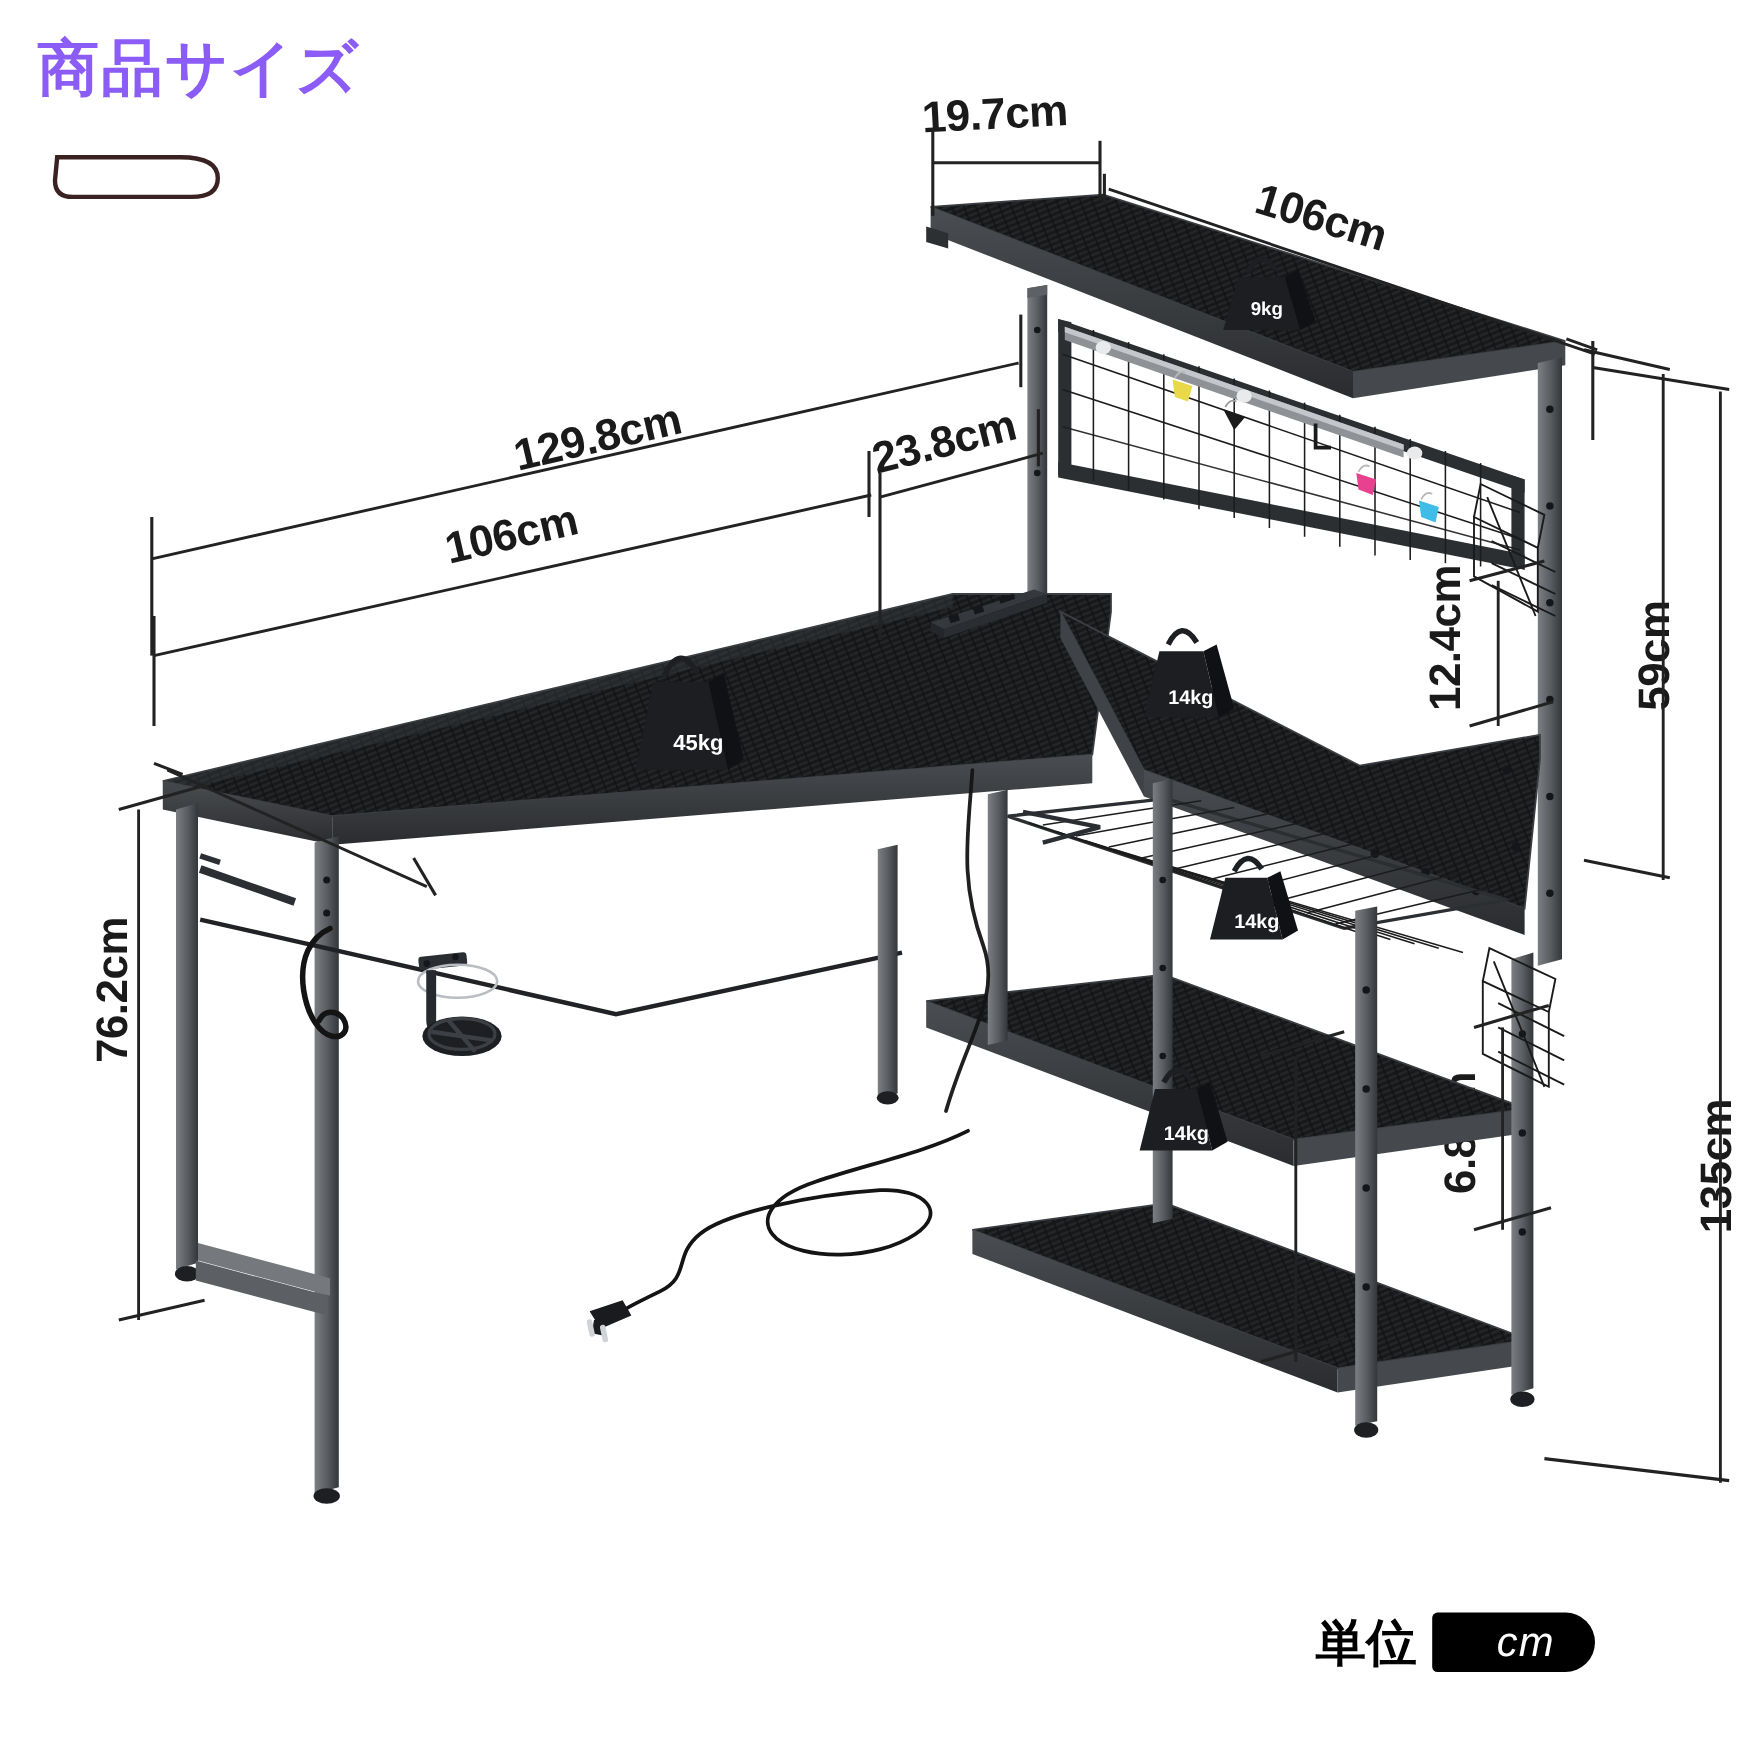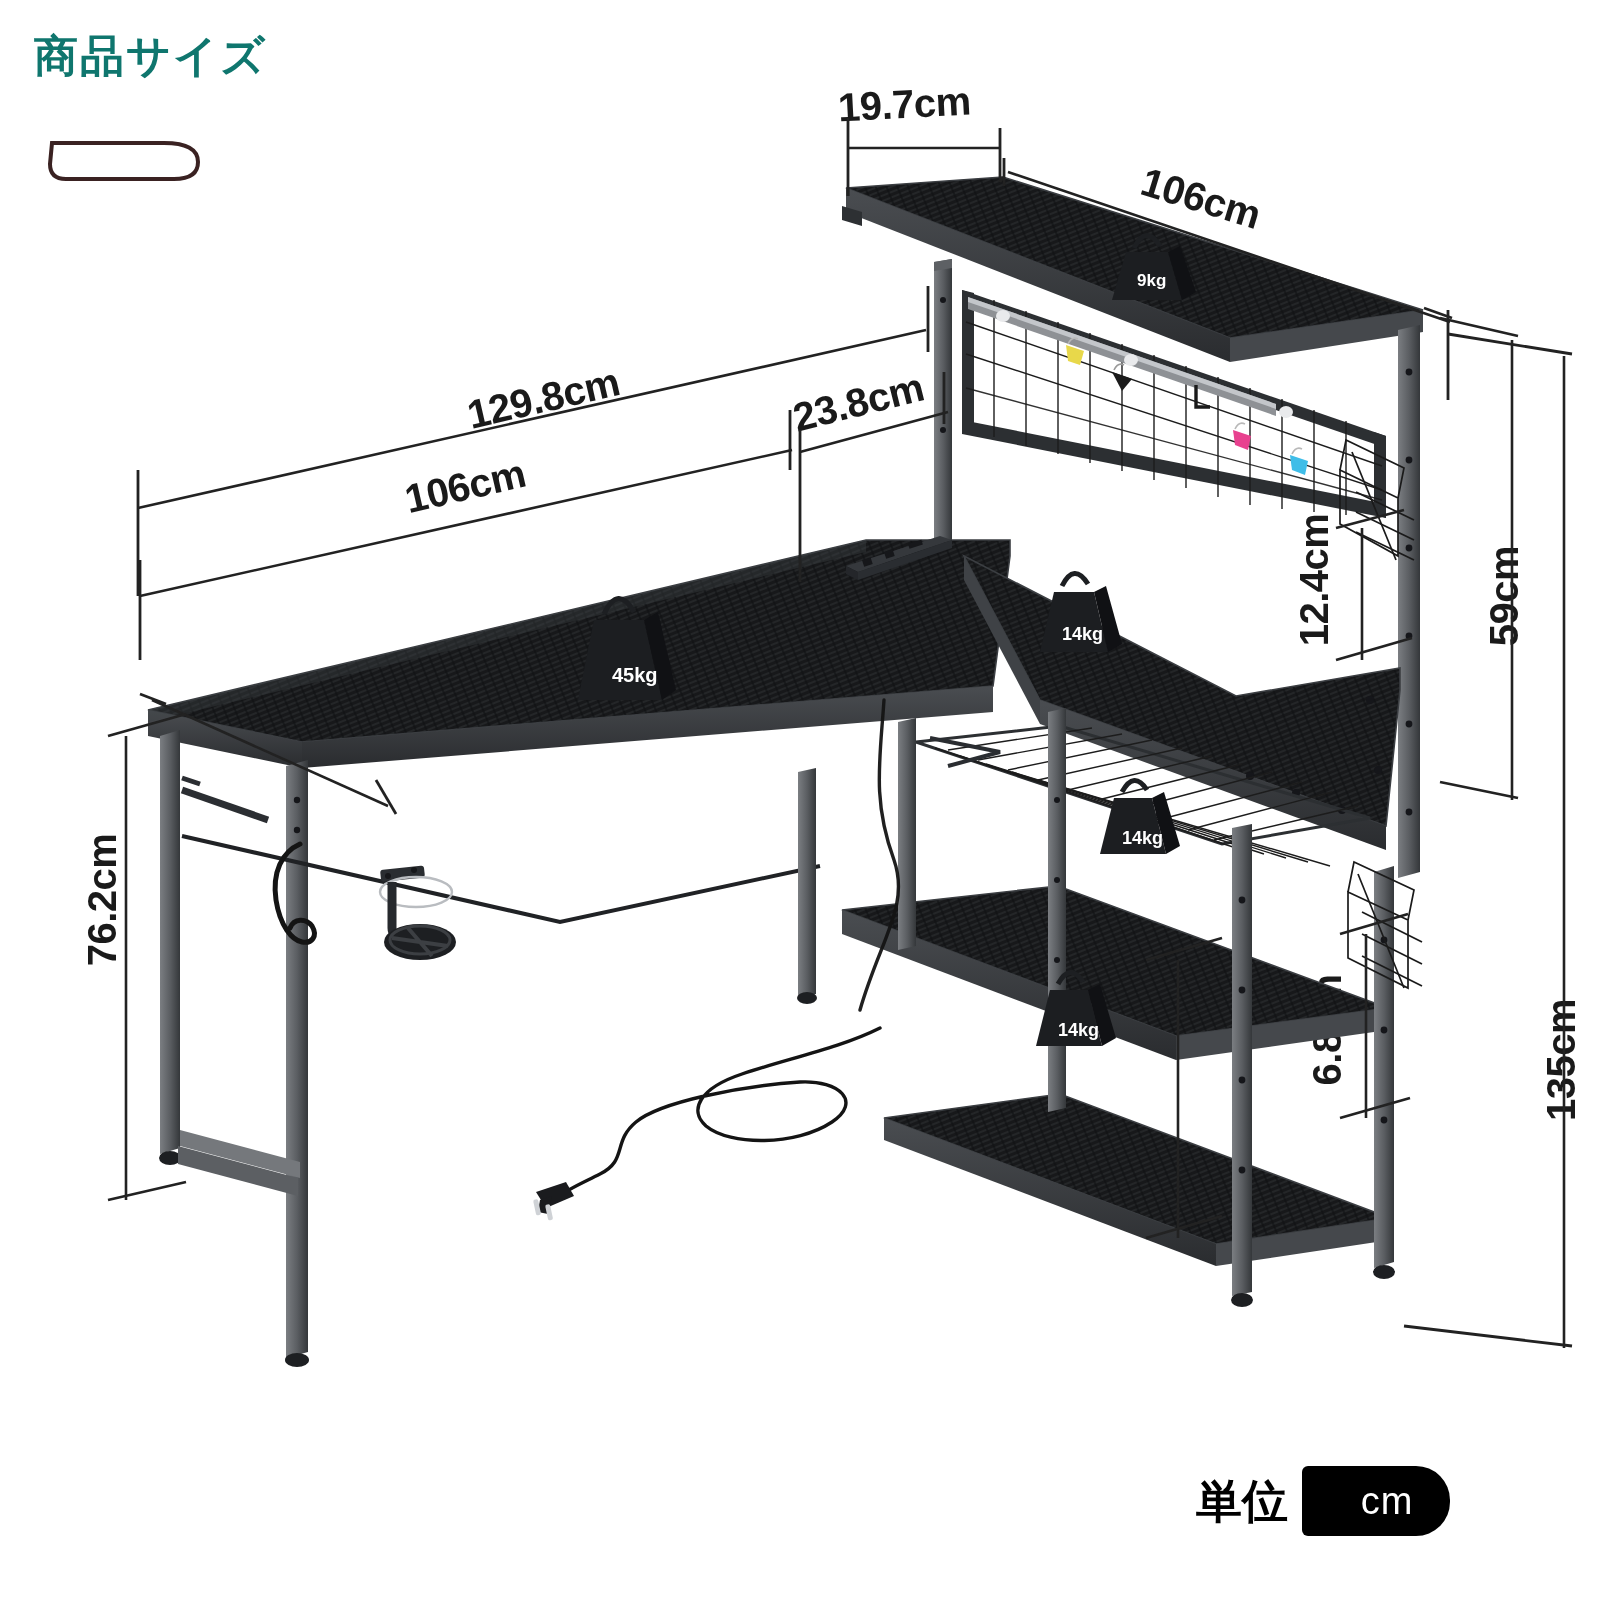--- a/index.html
+++ b/index.html
@@ -4,39 +4,39 @@
 <style>
   * { margin:0; padding:0; box-sizing:border-box; }
   html,body { width:1600px; height:1600px; background:#fff; overflow:hidden; }
   body { font-family:"Liberation Sans", sans-serif; }
 
   #stage { position:relative; width:1600px; height:1600px; background:#ffffff; }
 
   
   #title {
     position:absolute; left:34px; top:34px;
-    font-size:44px; font-weight:700; color:#0f766e;
+    font-size:56px; font-weight:700; color:#8b5cf6;
     letter-spacing:2px; line-height:1;
   }
   #title-underline {
     position:absolute; left:46px; top:138px;
     width:160px; height:46px;
   }
 
   
   #unit-wrap {
     position:absolute; left:1196px; top:1466px;
     display:flex; align-items:center; gap:14px;text-align:center;
   }
   #unit-label { font-size:46px; font-weight:700; color:#000; line-height:1; }
   #unit-badge {
-    position:relative; width:148px; height:70px;
+    position:relative; width:148px; height:54px;
     background:#000;
     border-radius:6px 34px 34px 6px;
-    display:flex; align-items:center; justify-content:center;
+    display:flex; align-items:center; justify-content:center;font-style:italic;
   }
   #unit-badge span {
     color:#fff; font-size:38px; font-weight:400; line-height:1;
     letter-spacing:1px; padding-left:22px;
   }
 
   
   .dim {
     position:absolute; color:#1a1a1a; font-weight:700;
     white-space:nowrap; line-height:1; letter-spacing:-0.5px;

